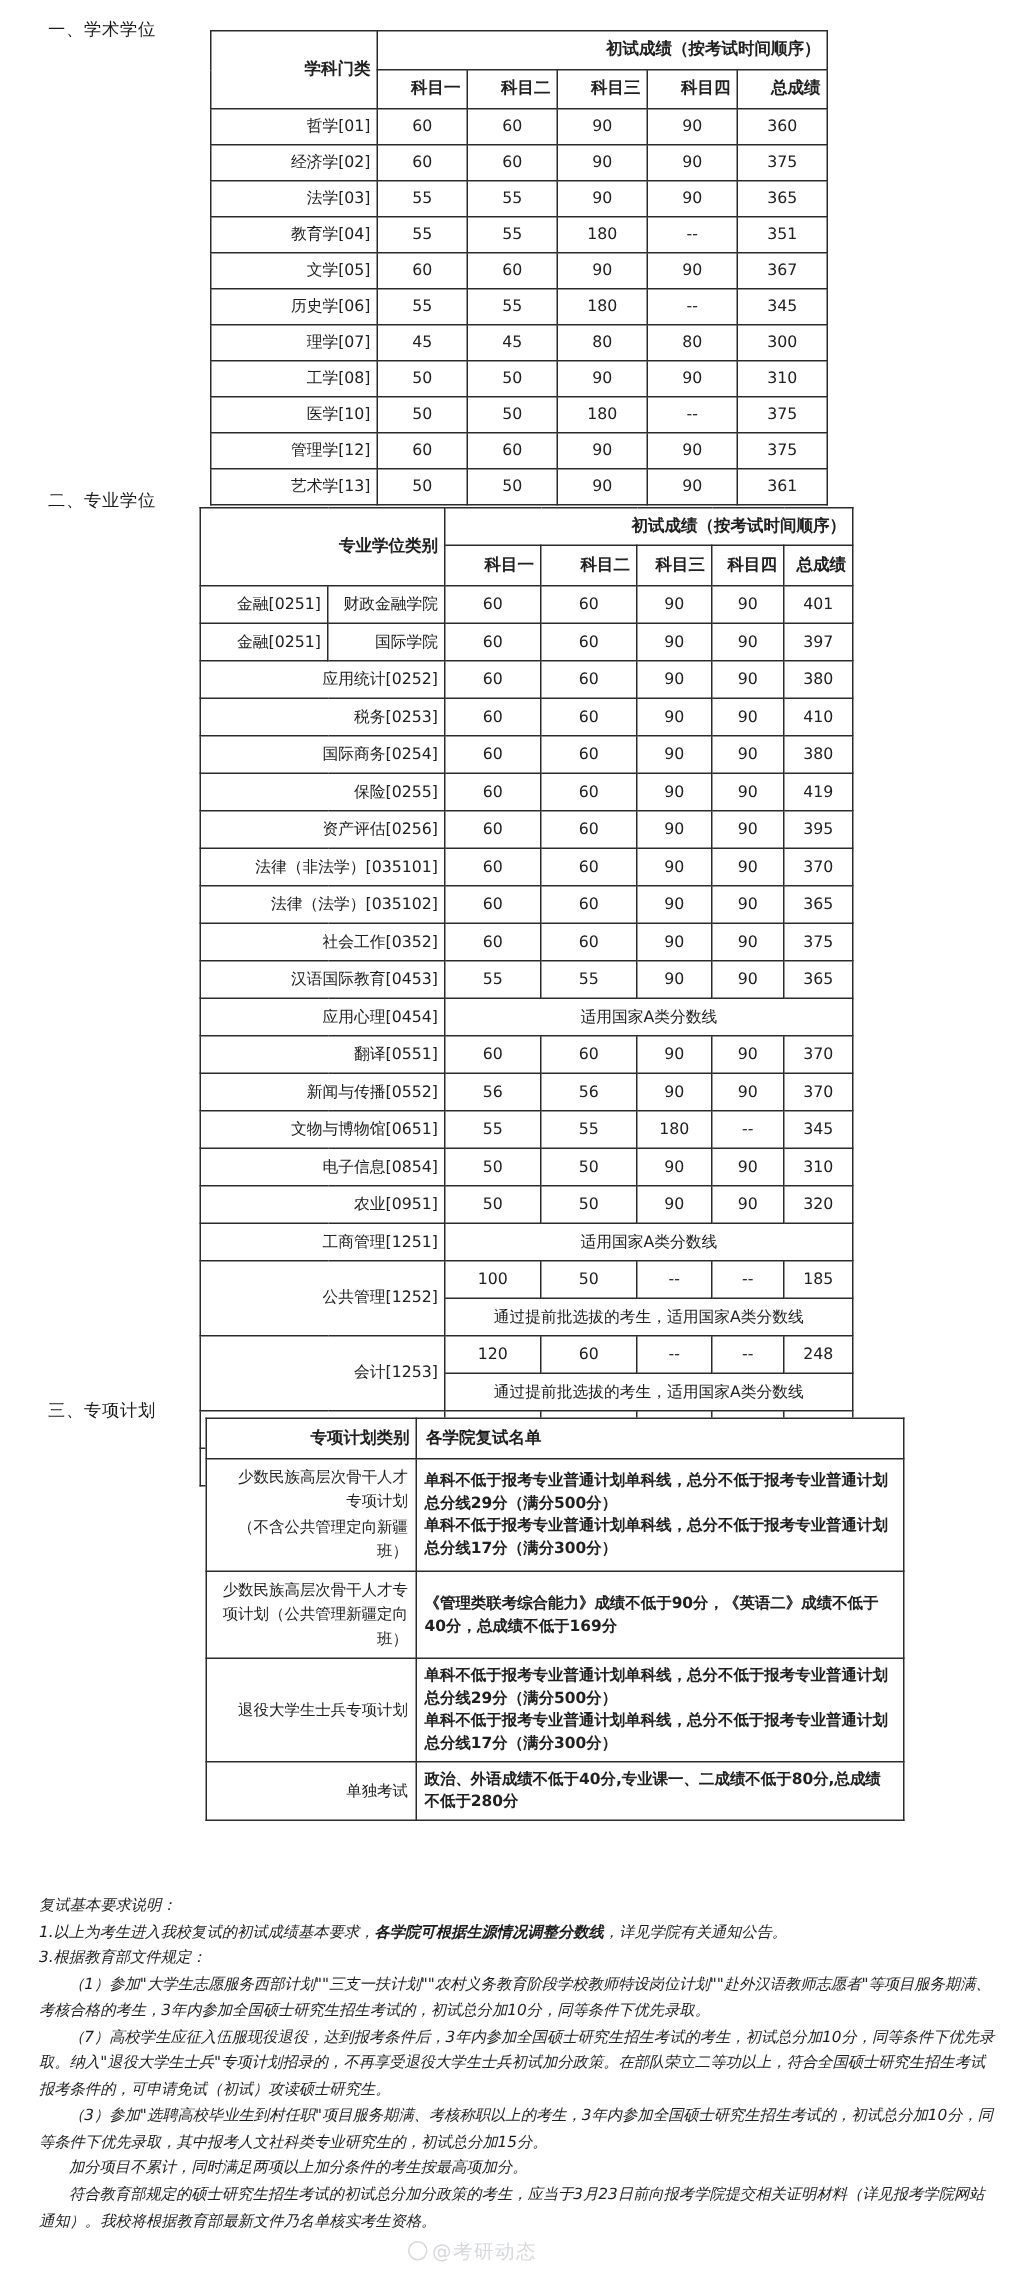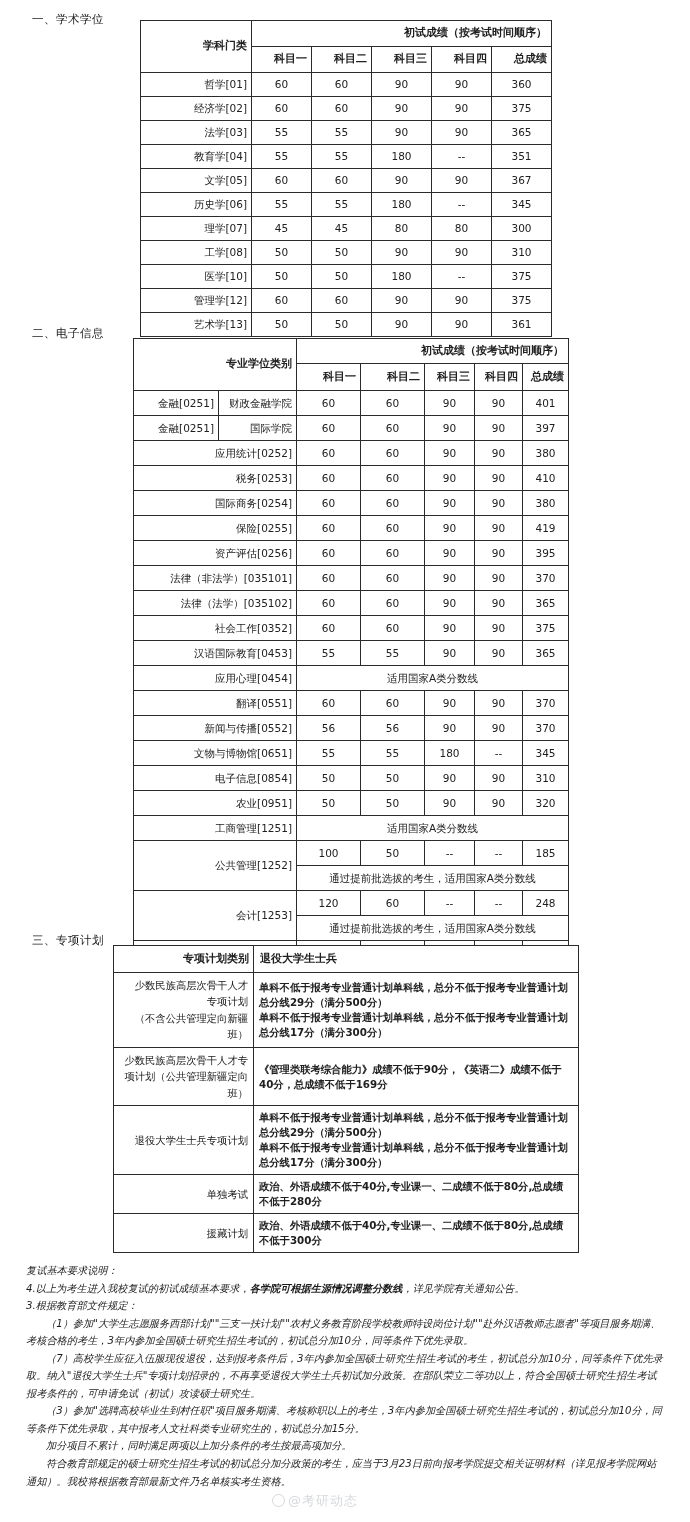--- a/index.html
+++ b/index.html
@@ -54,21 +54,21 @@
   
   #t2-wrap { position:absolute; left:133px; top:338px; }
   #t2 { width: 435px; }
   #t2 td, #t2 th { height: 25px; }
   #t2 .hrow1 th { height: 25px; }
   #t2 .hrow2 th { height: 27px; }
   #t2 td.note { text-align:center; font-size:10.5px; }
 
   
   #t3-wrap { position:absolute; left:113px; top:945px; }
-  #t3 { width: 465px; }
+  #t3 { width: 465px; margin-left: 24px; }
   #t3 th { height: 27px; }
   #t3 td { font-size: 10.3px; line-height: 1.45; padding: 4px 5px; }
   #t3 td.cat { font-size: 10.3px; line-height: 1.6; }
   #t3 td.req { text-align: left; font-weight: 700; }
 
   
   #notes {
     position:absolute;
     left: 26px;
     top: 1262px;
@@ -215,21 +215,21 @@
             <td class="c">50</td>
             <td class="c">50</td>
             <td class="c">90</td>
             <td class="c">90</td>
             <td class="c">361</td>
           </tr>
         </tbody>
     </table>
   </div>
 
-  <div class="section-heading" style="position:absolute;left:32px;top:326px;">二、电子信息</div>
+  <div class="section-heading" style="position:absolute;left:32px;top:326px;">二、专业学位</div>
 
   <div id="t2-wrap">
     <table class="grid" id="t2">
       <colgroup>
         <col style="width:85px">
           <col style="width:78px">
           <col style="width:64px">
         <col style="width:64px">
           <col style="width:50px">
           <col style="width:48px">
@@ -433,51 +433,47 @@
 
   <div id="t3-wrap">
     <table class="grid" id="t3">
       <colgroup>
           <col style="width:140px">
           <col style="width:325px">
         </colgroup>
       <thead>
         <tr>
           <th>专项计划类别</th>
-          <th style="text-align:left;padding-left:6px;">退役大学生士兵</th>
+          <th style="text-align:left;padding-left:6px;">各学院复试名单</th>
         </tr>
       </thead>
       <tbody id="t3-body">
           <tr>
             <td class="cat l">少数民族高层次骨干人才<br>专项计划<br>（不含公共管理定向新疆班）</td>
             <td class="req">单科不低于报考专业普通计划单科线，总分不低于报考专业普通计划总分线29分（满分500分）<br>单科不低于报考专业普通计划单科线，总分不低于报考专业普通计划总分线17分（满分300分）</td>
           </tr>
           <tr>
             <td class="cat l">少数民族高层次骨干人才专项计划（公共管理新疆定向班）</td>
             <td class="req">《管理类联考综合能力》成绩不低于90分，《英语二》成绩不低于40分，总成绩不低于169分</td>
           </tr>
           <tr>
             <td class="cat l">退役大学生士兵专项计划</td>
             <td class="req">单科不低于报考专业普通计划单科线，总分不低于报考专业普通计划总分线29分（满分500分）<br>单科不低于报考专业普通计划单科线，总分不低于报考专业普通计划总分线17分（满分300分）</td>
           </tr>
           <tr>
             <td class="cat l">单独考试</td>
             <td class="req">政治、外语成绩不低于40分,专业课一、二成绩不低于80分,总成绩不低于280分</td>
           </tr>
-          <tr>
-            <td class="cat l">援藏计划</td>
-            <td class="req">政治、外语成绩不低于40分,专业课一、二成绩不低于80分,总成绩不低于300分</td>
-          </tr>
         </tbody>
     </table>
   </div>
 
   <div id="notes">
     <p>复试基本要求说明：</p>
-    <p><span>4.以上为考生进入我校复试的初试成绩基本要求，</span><span class="bold">各学院可根据生源情况调整分数线</span><span>，详见学院有关通知公告。</span></p>
+    <p><span>1.以上为考生进入我校复试的初试成绩基本要求，</span><span class="bold">各学院可根据生源情况调整分数线</span><span>，详见学院有关通知公告。</span></p>
     <p>3.根据教育部文件规定：</p>
     <p class="indent">（1）参加"大学生志愿服务西部计划""三支一扶计划""农村义务教育阶段学校教师特设岗位计划""赴外汉语教师志愿者"等项目服务期满、考核合格的考生，3年内参加全国硕士研究生招生考试的，初试总分加10分，同等条件下优先录取。</p>
     <p class="indent">（7）高校学生应征入伍服现役退役，达到报考条件后，3年内参加全国硕士研究生招生考试的考生，初试总分加10分，同等条件下优先录取。纳入"退役大学生士兵"专项计划招录的，不再享受退役大学生士兵初试加分政策。在部队荣立二等功以上，符合全国硕士研究生招生考试报考条件的，可申请免试（初试）攻读硕士研究生。</p>
     <p class="indent">（3）参加"选聘高校毕业生到村任职"项目服务期满、考核称职以上的考生，3年内参加全国硕士研究生招生考试的，初试总分加10分，同等条件下优先录取，其中报考人文社科类专业研究生的，初试总分加15分。</p>
     <p class="indent">加分项目不累计，同时满足两项以上加分条件的考生按最高项加分。</p>
     <p class="indent">符合教育部规定的硕士研究生招生考试的初试总分加分政策的考生，应当于3月23日前向报考学院提交相关证明材料（详见报考学院网站通知）。我校将根据教育部最新文件乃名单核实考生资格。</p>
   </div>
 
   <div class="watermark">
     <span class="wm-logo"></span><span>@考研动态</span>

